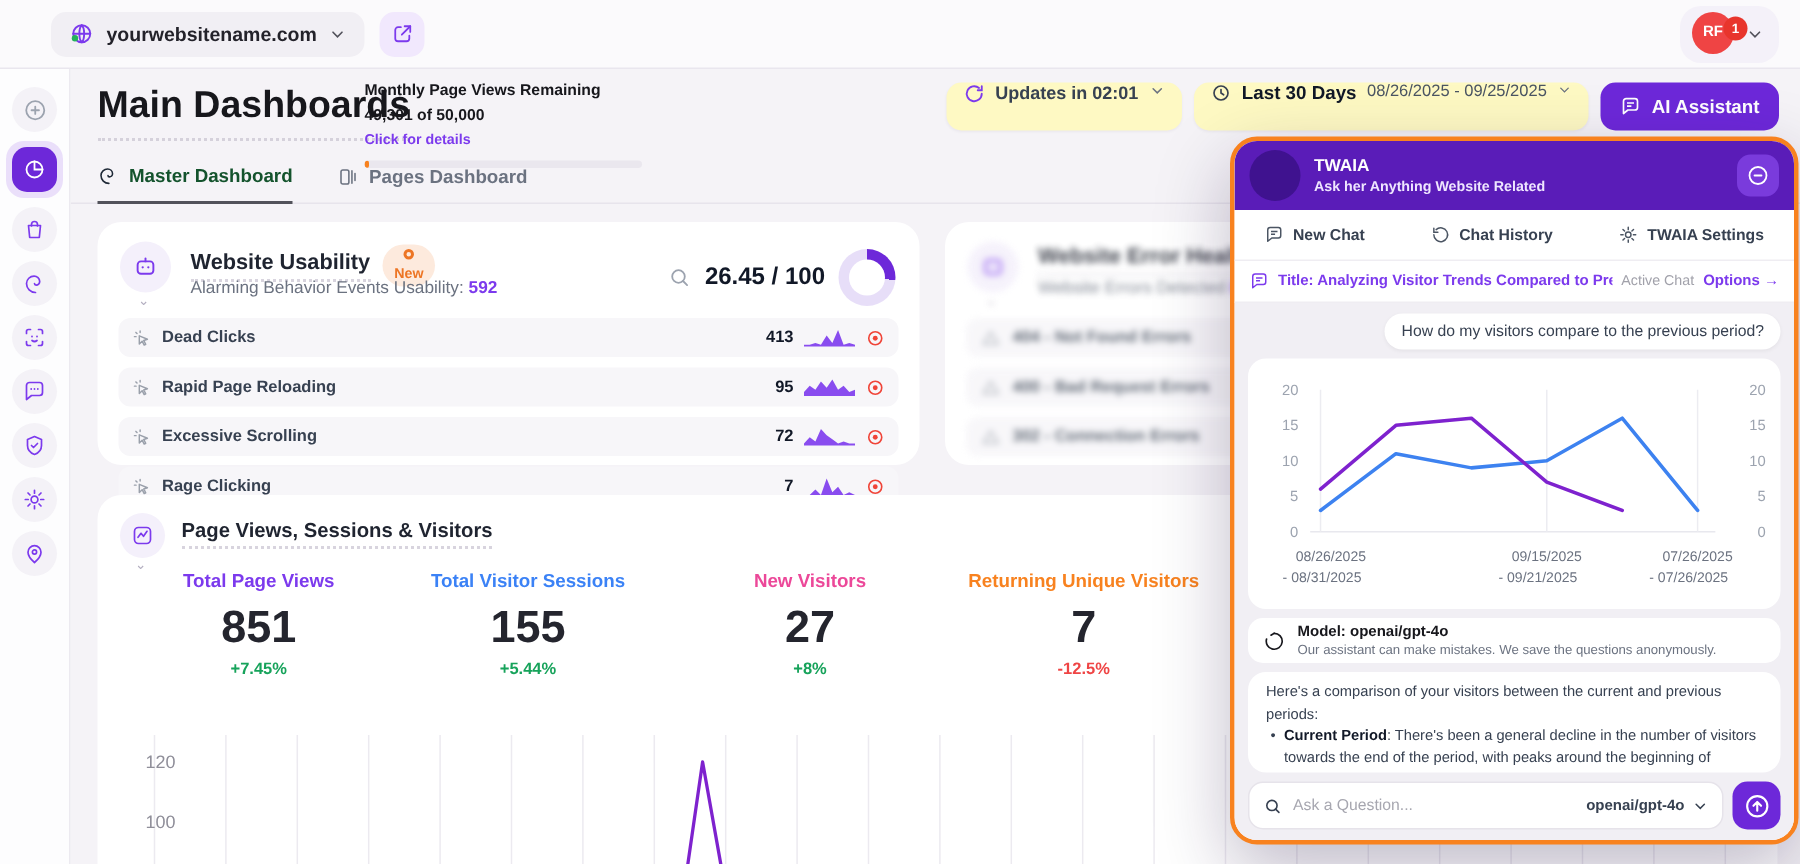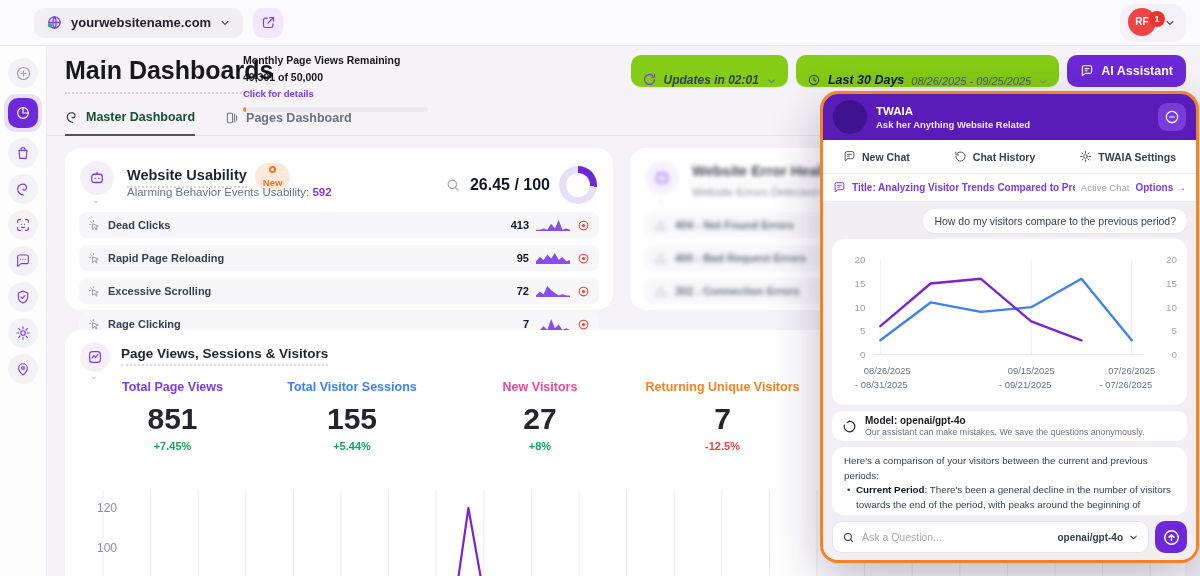--- a/index.html
+++ b/index.html
@@ -36,22 +36,22 @@
                 border-bottom:2px dotted #d5d1db; padding-bottom:7px; }
   .usage { position:absolute; left:196px; top:8px; width:200px; }
   .usage-row1 { display:flex; gap:5px; align-items:baseline; flex-wrap:wrap; width:230px; }
   .usage-label { font-size:10.5px; font-weight:700; color:#17171c; }
   .usage-value { font-size:10.5px; font-weight:600; color:#17171c; }
   .usage-link { font-size:9.5px; font-weight:700; color:#7c3aed; cursor:pointer; display:inline-block; margin-top:1px; }
   .usage-bar { margin-top:6px; width:185px; height:5px; border-radius:3px; background:#eae7ee; overflow:hidden; }
   .usage-fill { height:100%; background:#f8821f; border-radius:3px; }
 
   .hdr-controls { position:absolute; right:14px; top:9px; display:flex; gap:8px; align-items:center; }
-  .pill { height:32px; background:#84cc16; border-radius:10px; display:flex; align-items:flex-end; gap:7px;
-          padding:0 11px; box-shadow:0 1px 2px rgba(30,20,60,.05); cursor:pointer;font-style:italic; }
+  .pill { height:32px; background:#fef9c3; border-radius:10px; display:flex; align-items:flex-start; gap:7px;
+          padding:0 11px; box-shadow:0 1px 2px rgba(30,20,60,.05); cursor:pointer; }
   .pill .t1 { font-size:12px; font-weight:600; color:#374151; }
   .pill .bold { font-size:12.5px; font-weight:700; color:#111827; }
   .pill .range { font-size:11px; color:#4b5563; }
   .ai-btn { height:32px; background:#6d28d9; border:none; border-radius:10px; color:#fff; font-size:12.5px;
             font-weight:700; display:flex; align-items:center; gap:7px; padding:0 13px; cursor:pointer; font-family:inherit; }
 
   .tabs { position:absolute; left:0; right:0; top:54px; height:36px; border-bottom:1px solid #e7e4ec;
           display:flex; align-items:flex-end; padding-left:18px; gap:30px; }
   .tab { display:flex; align-items:center; gap:7px; font-size:12.5px; padding-bottom:10px; cursor:pointer; }
   .tab.active { color:#14532d; font-weight:700; border-bottom:2px solid #52525b; margin-bottom:-1px; }

